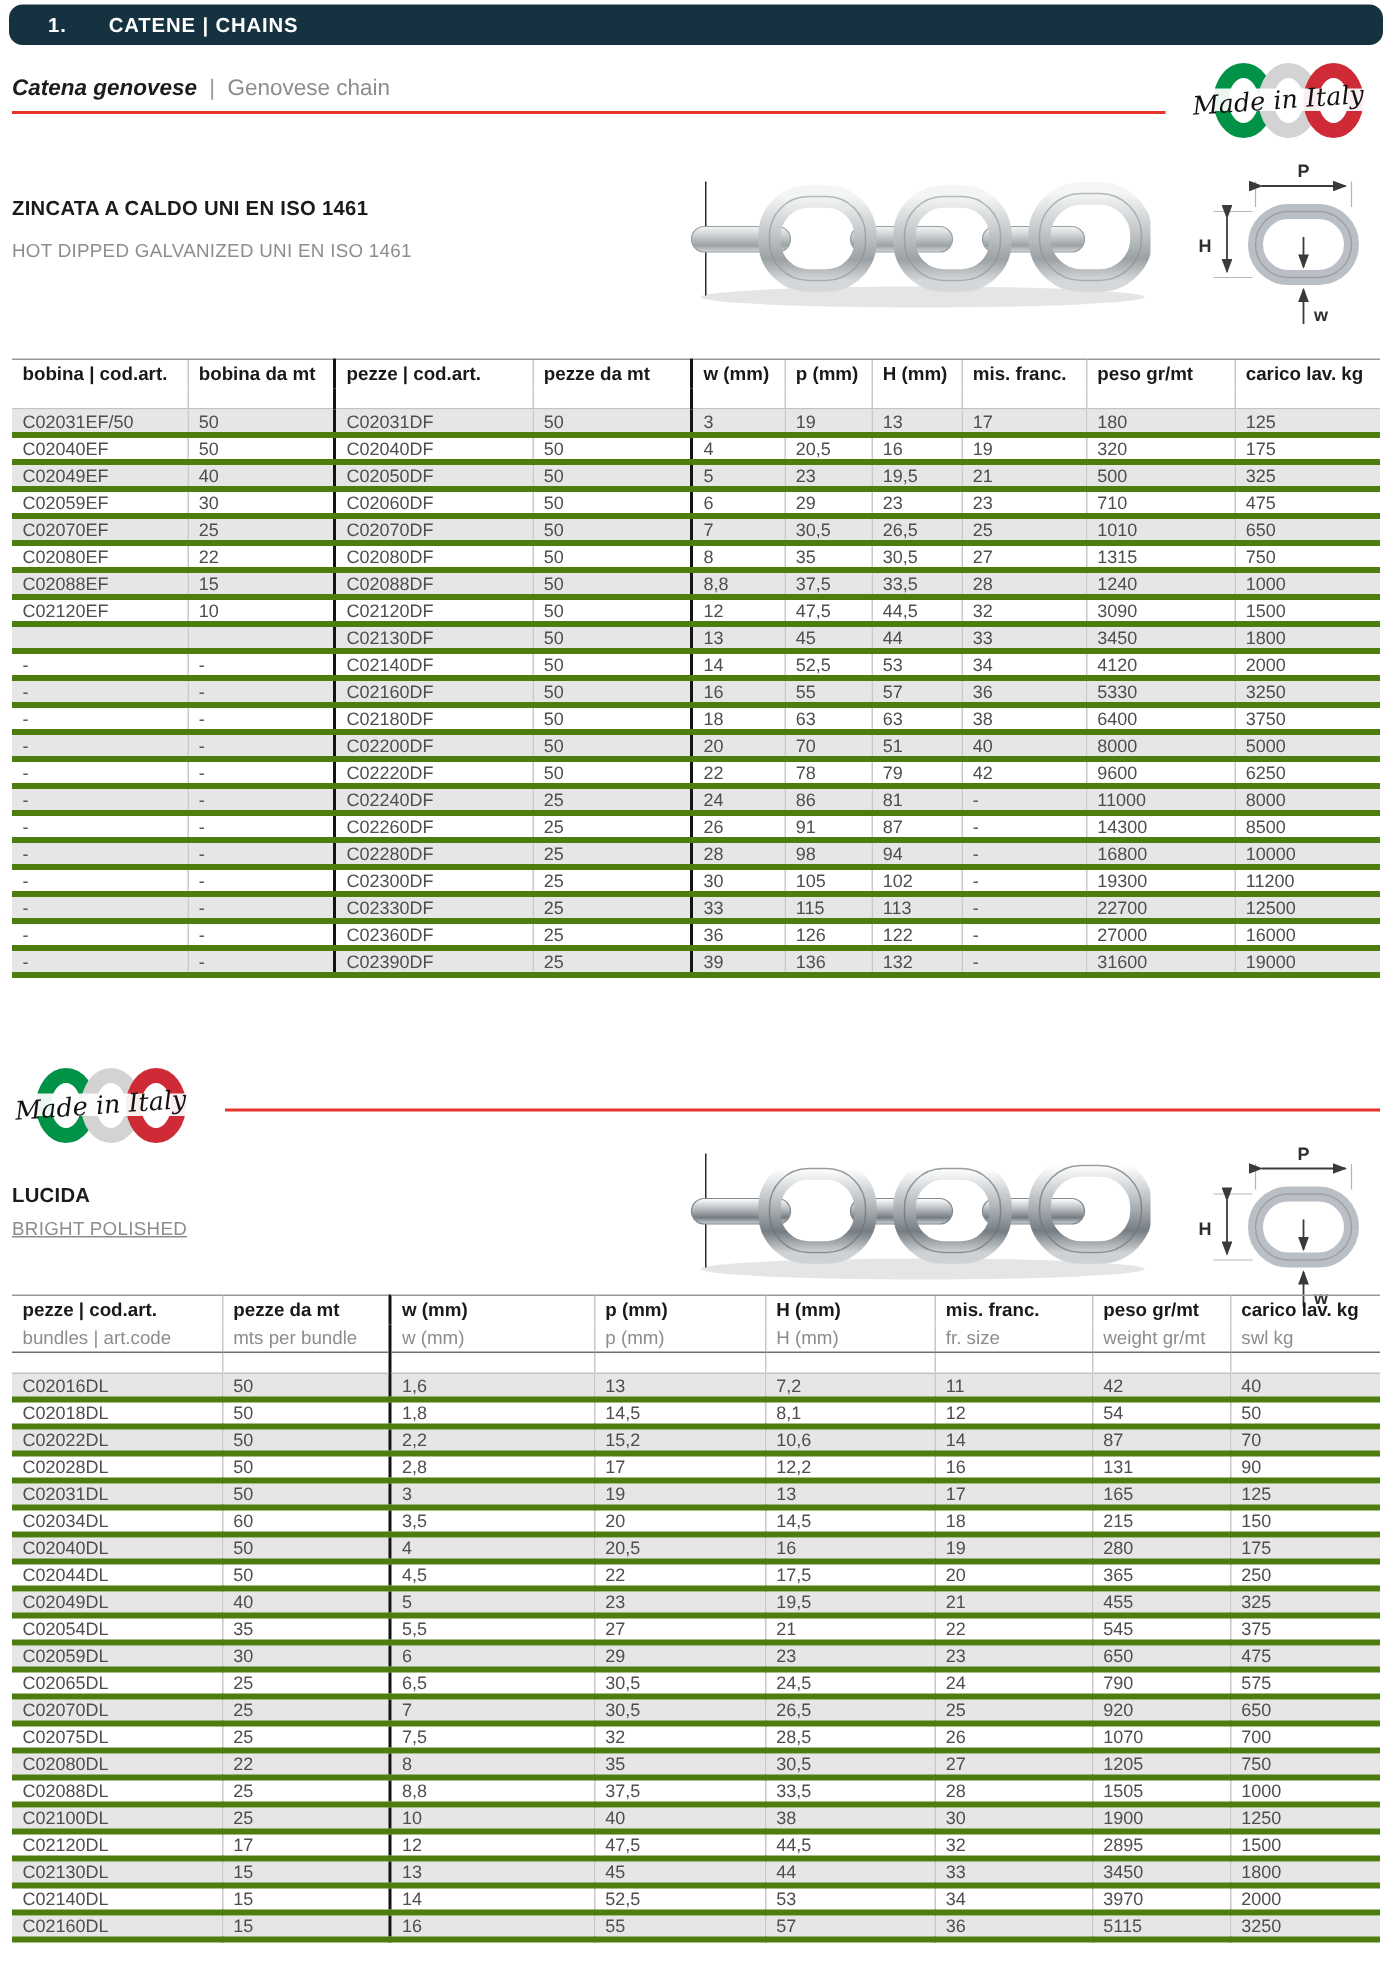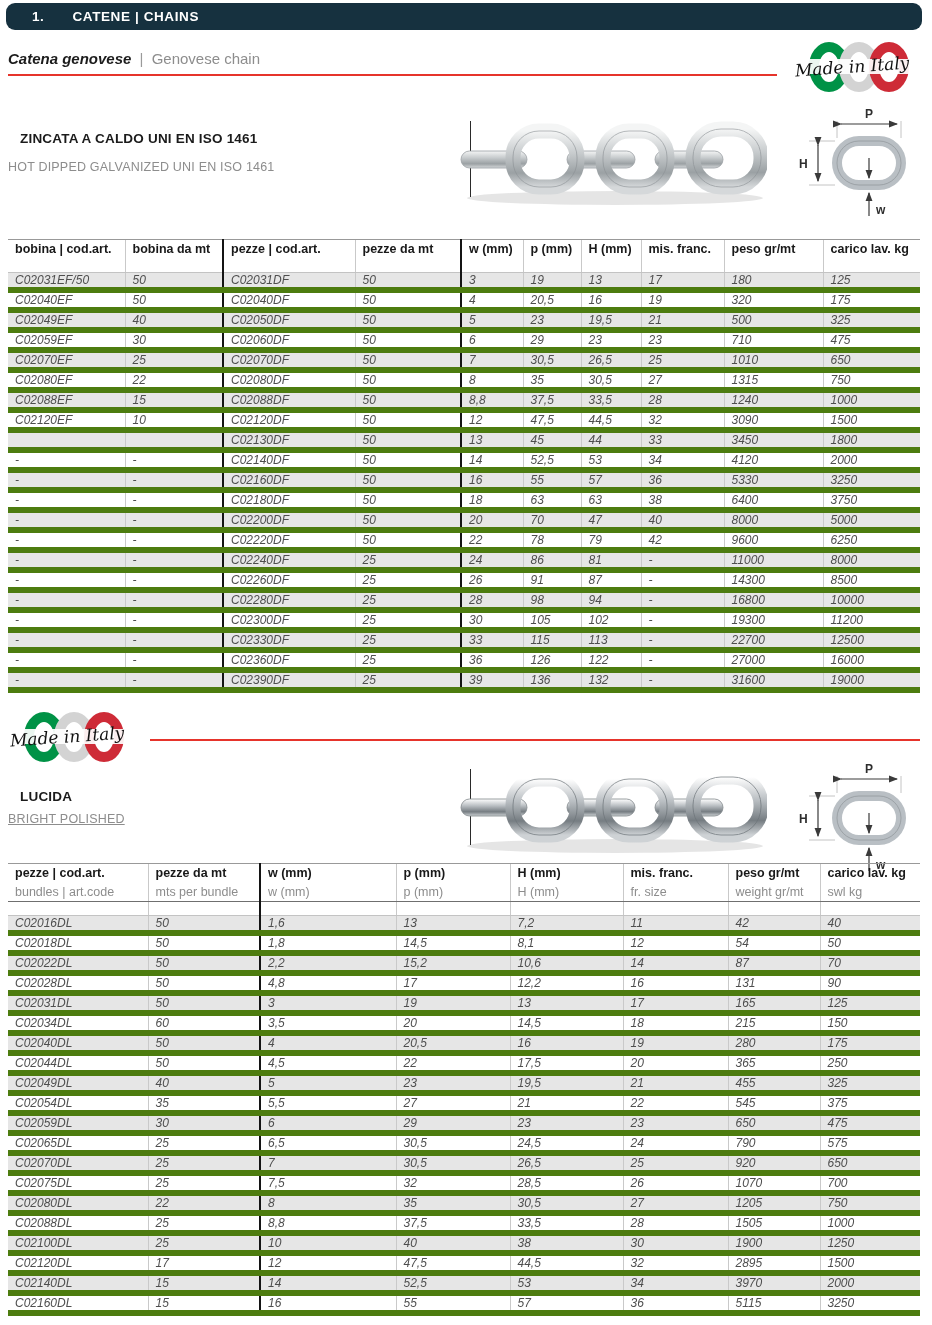--- a/index.html
+++ b/index.html
@@ -20,40 +20,40 @@
   
   .title-block{position:absolute;left:8px;top:50px;font-size:15px;white-space:nowrap;}
   .title-block .it{font-weight:bold;color:#1c1c1c;font-style:italic;}
   .title-block .sep{color:#9a9a9a;padding:0 4px;}
   .title-block .en{color:#8d8d8d;}
   .red-rule{position:absolute;height:2px;background:var(--red);}
   .rule-top{left:8px;top:74px;width:769px;}
   .rule-mid{left:150px;top:739px;width:770px;}
 
   
-  .variant-name-it{position:absolute;left:8px;font-size:13.5px;font-weight:bold;color:#1b1b1b;letter-spacing:.2px;margin-left:12px;}
+  .variant-name-it{position:absolute;left:8px;font-size:13.5px;font-weight:bold;color:#1b1b1b;letter-spacing:.2px;}
   .variant-name-en{position:absolute;left:8px;font-size:12.5px;color:#8d8d8d;letter-spacing:.2px;text-align:right;}
 
   
   .photo{position:absolute;left:455px;width:312px;height:96px;}
   .crop-mark{position:absolute;left:470px;width:1px;height:76px;background:#2a2a2a;}
   .diagram{position:absolute;left:795px;width:136px;height:113px;}
   .miy{position:absolute;width:134px;height:58px;}
 
   
   .data-table{position:absolute;left:8px;border-collapse:collapse;table-layout:fixed;width:912px;
     font-size:12px;color:#4e4e4e;}
   .data-table th,.data-table td{padding:0 3px 0 7px;text-align:left;vertical-align:middle;
     border-left:1px solid #c9c9c9;overflow:hidden;white-space:nowrap;font-weight:normal;}
   .data-table th:first-child,.data-table td:first-child{border-left:none;}
   .data-table .hdiv{border-left:2px solid #141414;}
   .data-table thead tr.h-it th{font-weight:bold;color:#191919;font-size:12.5px;height:19px;border-top:1px solid #999;}
   .data-table thead tr.h-en th{color:#8d8d8d;font-size:12.5px;height:19px;border-bottom:1px solid #6f6f6f;}
   .data-table thead tr.spacer td{height:14px;border-bottom:1px solid #c3c3c3;}
-  .data-table tbody tr{border-bottom:6px solid #4d7c0f;font-style:italic;}
+  .data-table tbody tr{border-bottom:4px solid #4d7c0f;}
   .data-table tbody tr:nth-child(odd){background:var(--shade);}
   #table1{top:239px;}  #table1 tbody td{height:17.8px;}
   #table2{top:863px;}  #table2 tbody td{height:17.6px;}
 </style>
 </head>
 <body>
 
 <div id="page">
 
   <div class="top-bar">
@@ -318,21 +318,21 @@
           <td>6400</td>
           <td>3750</td>
         </tr>
         <tr>
           <td>-</td>
           <td>-</td>
           <td class="hdiv">C02200DF</td>
           <td>50</td>
           <td class="hdiv">20</td>
           <td>70</td>
-          <td>47</td>
+          <td>51</td>
           <td>40</td>
           <td>8000</td>
           <td>5000</td>
         </tr>
         <tr>
           <td>-</td>
           <td>-</td>
           <td class="hdiv">C02220DF</td>
           <td>50</td>
           <td class="hdiv">22</td>
@@ -566,21 +566,21 @@
           <td class="hdiv">2,2</td>
           <td>15,2</td>
           <td>10,6</td>
           <td>14</td>
           <td>87</td>
           <td>70</td>
         </tr>
         <tr>
           <td>C02028DL</td>
           <td>50</td>
-          <td class="hdiv">4,8</td>
+          <td class="hdiv">2,8</td>
           <td>17</td>
           <td>12,2</td>
           <td>16</td>
           <td>131</td>
           <td>90</td>
         </tr>
         <tr>
           <td>C02031DL</td>
           <td>50</td>
           <td class="hdiv">3</td>
@@ -714,20 +714,30 @@
           <td>C02120DL</td>
           <td>17</td>
           <td class="hdiv">12</td>
           <td>47,5</td>
           <td>44,5</td>
           <td>32</td>
           <td>2895</td>
           <td>1500</td>
         </tr>
         <tr>
+          <td>C02130DL</td>
+          <td>15</td>
+          <td class="hdiv">13</td>
+          <td>45</td>
+          <td>44</td>
+          <td>33</td>
+          <td>3450</td>
+          <td>1800</td>
+        </tr>
+        <tr>
           <td>C02140DL</td>
           <td>15</td>
           <td class="hdiv">14</td>
           <td>52,5</td>
           <td>53</td>
           <td>34</td>
           <td>3970</td>
           <td>2000</td>
         </tr>
         <tr>

